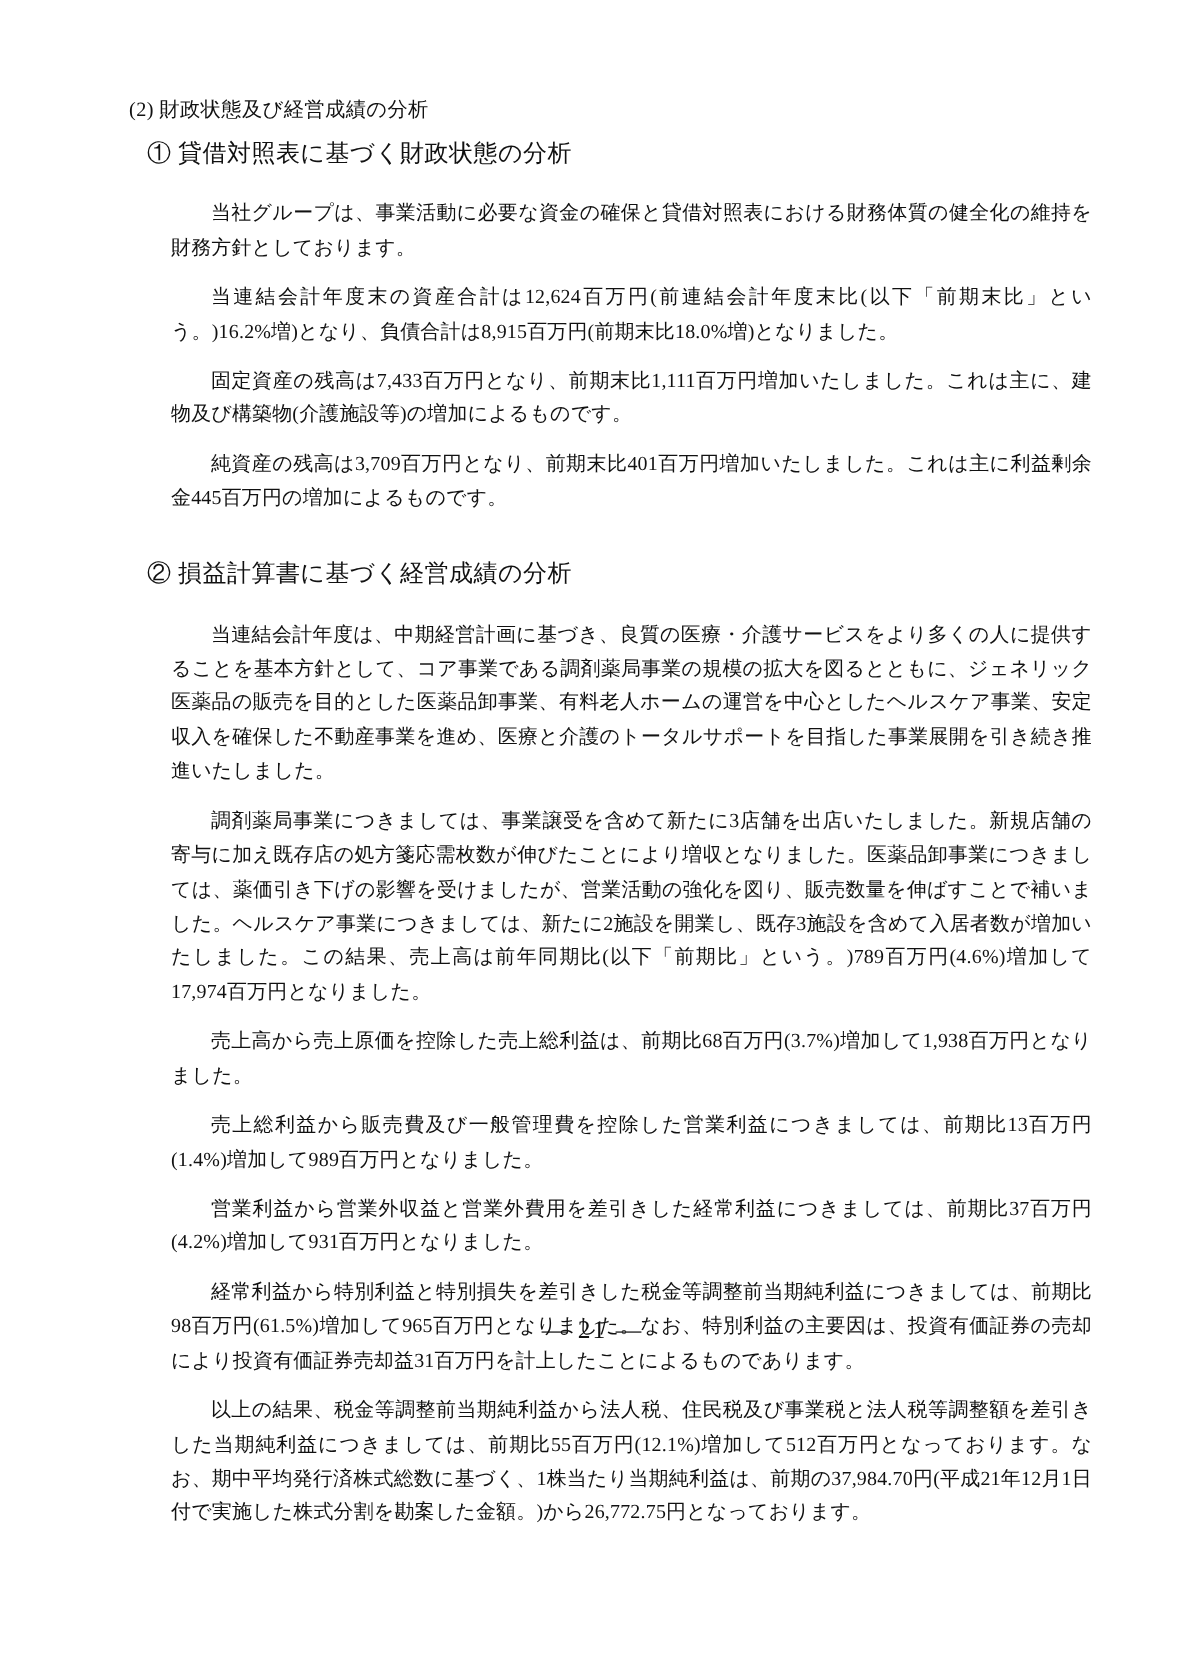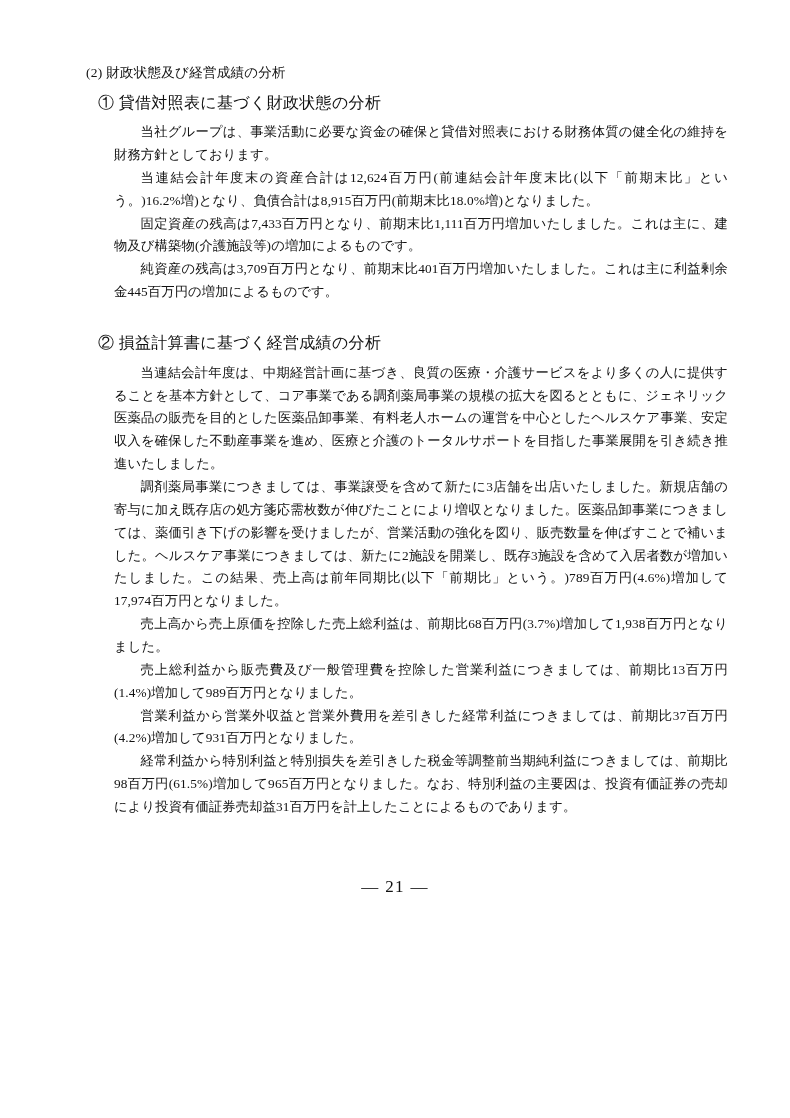--- a/index.html
+++ b/index.html
@@ -30,21 +30,21 @@
   }
   .sub-heading {
     font-size: 16px;
     line-height: 1.6;
     margin: 4px 0 4px 12px;
     letter-spacing: 0.02em;
   }
   .para {
     font-size: 13.3px;
     line-height: 1.72;
-    margin: 0 0 0 0;
+    margin: 10px 0 0 0;
     text-align: justify;
     text-justify: inter-character;
     text-indent: 2em;
     padding-left: 28px;
     padding-right: 4px;
     letter-spacing: 0.01em;
   }
   .block {
     margin-bottom: 0px;
   }
@@ -84,17 +84,18 @@
 
   <div class="block">
     <div class="sub-heading">② 損益計算書に基づく経営成績の分析</div>
     <div class="gap-small"></div>
     <p class="para">当連結会計年度は、中期経営計画に基づき、良質の医療・介護サービスをより多くの人に提供することを基本方針として、コア事業である調剤薬局事業の規模の拡大を図るとともに、ジェネリック医薬品の販売を目的とした医薬品卸事業、有料老人ホームの運営を中心としたヘルスケア事業、安定収入を確保した不動産事業を進め、医療と介護のトータルサポートを目指した事業展開を引き続き推進いたしました。</p>
     <p class="para">調剤薬局事業につきましては、事業譲受を含めて新たに3店舗を出店いたしました。新規店舗の寄与に加え既存店の処方箋応需枚数が伸びたことにより増収となりました。医薬品卸事業につきましては、薬価引き下げの影響を受けましたが、営業活動の強化を図り、販売数量を伸ばすことで補いました。ヘルスケア事業につきましては、新たに2施設を開業し、既存3施設を含めて入居者数が増加いたしました。この結果、売上高は前年同期比(以下「前期比」という。)789百万円(4.6%)増加して17,974百万円となりました。</p>
     <p class="para">売上高から売上原価を控除した売上総利益は、前期比68百万円(3.7%)増加して1,938百万円となりました。</p>
     <p class="para">売上総利益から販売費及び一般管理費を控除した営業利益につきましては、前期比13百万円(1.4%)増加して989百万円となりました。</p>
     <p class="para">営業利益から営業外収益と営業外費用を差引きした経常利益につきましては、前期比37百万円(4.2%)増加して931百万円となりました。</p>
     <p class="para">経常利益から特別利益と特別損失を差引きした税金等調整前当期純利益につきましては、前期比98百万円(61.5%)増加して965百万円となりました。なお、特別利益の主要因は、投資有価証券の売却により投資有価証券売却益31百万円を計上したことによるものであります。</p>
+    <p class="para">以上の結果、税金等調整前当期純利益から法人税、住民税及び事業税と法人税等調整額を差引きした当期純利益につきましては、前期比55百万円(12.1%)増加して512百万円となっております。なお、期中平均発行済株式総数に基づく、1株当たり当期純利益は、前期の37,984.70円(平成21年12月1日付で実施した株式分割を勘案した金額。)から26,772.75円となっております。</p>
   </div>
 
   <div class="footer">― 21 ―</div>
 
 </div>
 
 </body></html>

